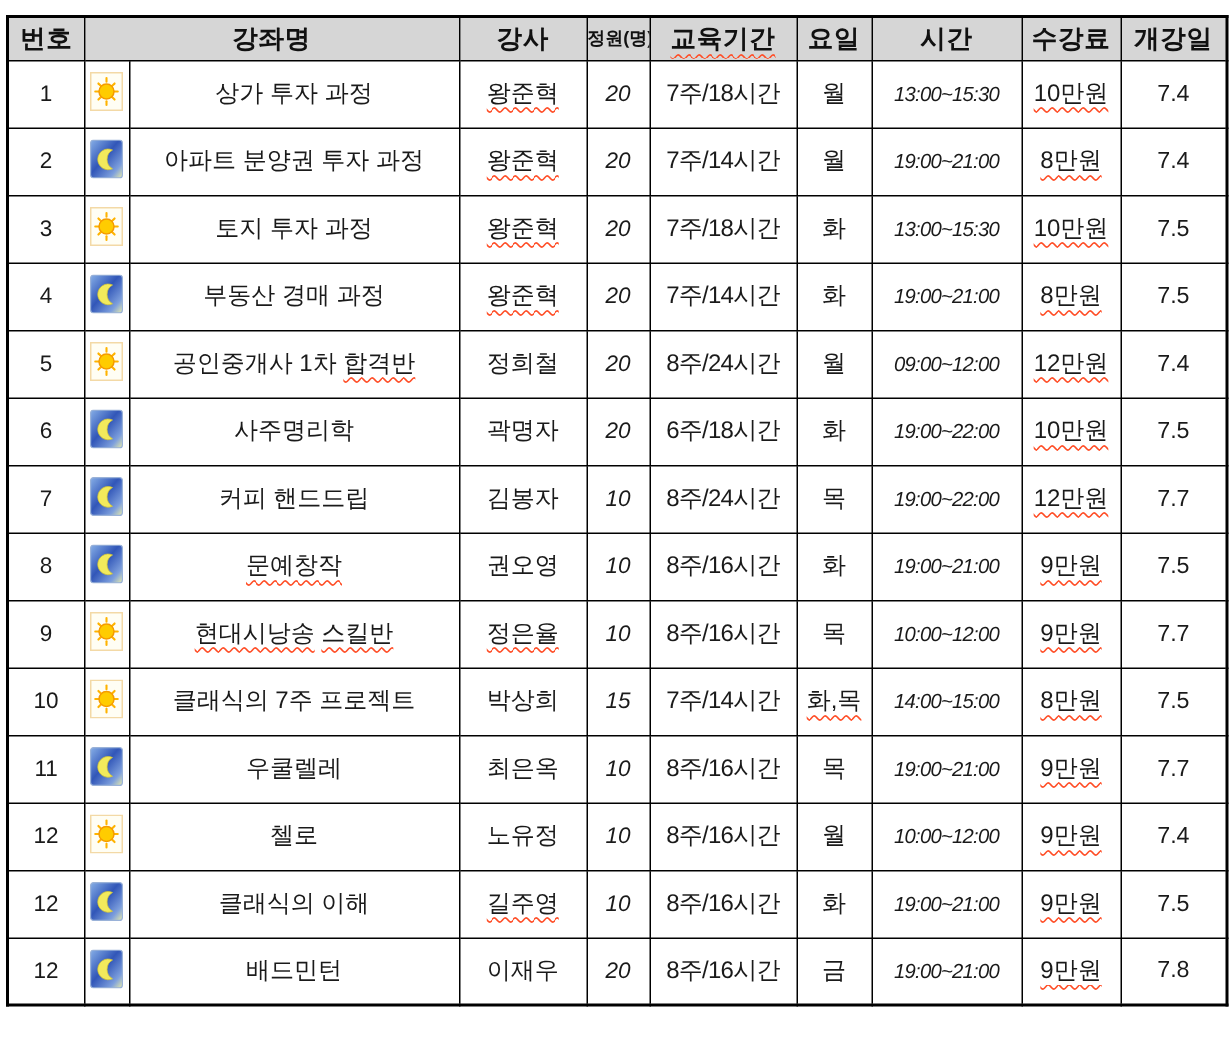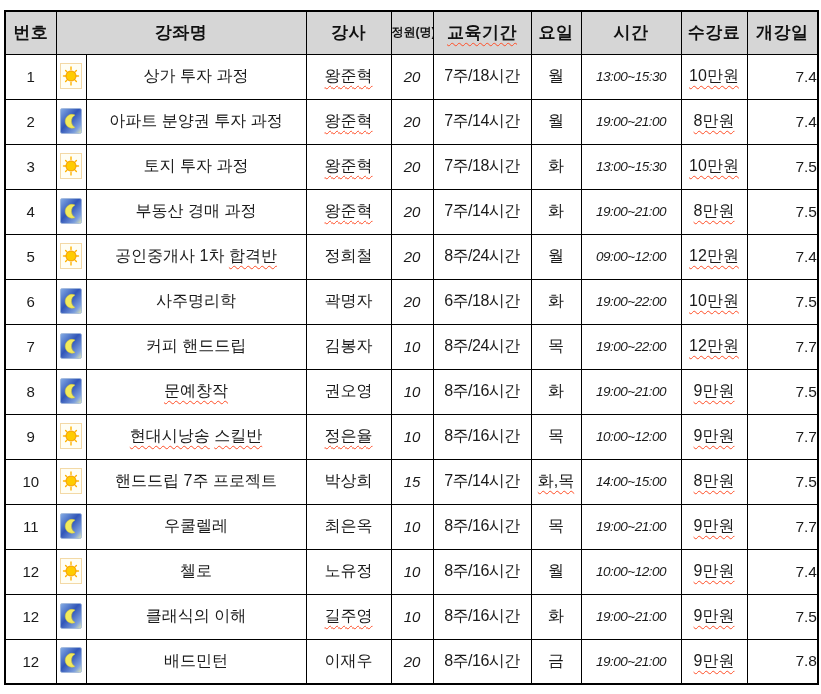--- a/index.html
+++ b/index.html
@@ -10,33 +10,33 @@
   }
   .doc-area{position:absolute;left:4px;top:10px;}
   table.course-table{
     border-collapse:collapse;table-layout:fixed;width:813px;
     border:2px solid #000;
   }
   .course-table th,.course-table td{
     border:1.5px solid #000;text-align:center;vertical-align:middle;
     padding:0;overflow:hidden;white-space:nowrap;
   }
-  .course-table thead tr{height:43px;}
+  .course-table thead tr{height:29px;}
   .course-table tbody tr{height:45px;}
   .course-table th{
     background:#d6d6d6;font-weight:700;font-size:17px;color:#111;
     letter-spacing:0.5px;
   }
   th.th-small{font-size:12px;letter-spacing:0;}
   td{font-size:16px;}
   td.c-no{font-size:15px;}
   td.c-capacity{font-size:15px;font-style:italic;}
   td.c-period{font-size:16px;letter-spacing:-0.5px;}
   td.c-time{font-size:13.5px;letter-spacing:-0.5px;font-style:italic;}
-  td.c-start{font-size:15.5px;text-align:right;}
+  td.c-start{font-size:15.5px;}
   td.c-icon{padding-top:2px;}
   .wavy{
     text-decoration-line:underline;
     text-decoration-style:wavy;
     text-decoration-color:#ff4d26;
     text-decoration-thickness:1px;
     text-underline-offset:4px;
     text-decoration-skip-ink:none;
   }
   .icon-box{display:inline-block;width:22px;height:26px;line-height:0;}
@@ -296,21 +296,21 @@
                   <line x1="11" y1="19.5" x2="11" y2="22"></line>
                   <line x1="3.5" y1="13" x2="6" y2="13"></line>
                   <line x1="16" y1="13" x2="18.5" y2="13"></line>
                   <line x1="5.6" y1="7.6" x2="7.5" y2="9.5"></line>
                   <line x1="14.5" y1="16.5" x2="16.4" y2="18.4"></line>
                   <line x1="5.6" y1="18.4" x2="7.5" y2="16.5"></line>
                   <line x1="14.5" y1="9.5" x2="16.4" y2="7.6"></line>
                 </g>
                 <circle cx="11" cy="13" r="5" fill="#ffcc00" stroke="#f59b00" stroke-width="1"></circle>
               </svg></span></td>
-          <td class="c-course"><span>핸드드립 7주 프로젝트</span></td>
+          <td class="c-course"><span>클래식의 7주 프로젝트</span></td>
           <td class="c-instructor"><span>박상희</span></td>
           <td class="c-capacity"><span>15</span></td>
           <td class="c-period"><span>7주/14시간</span></td>
           <td class="c-day"><span class="wavy">화,목</span></td>
           <td class="c-time"><span>14:00~15:00</span></td>
           <td class="c-fee"><span class="wavy">8만원</span></td>
           <td class="c-start"><span>7.5</span></td>
         </tr>
         <tr>
           <td class="c-no"><span>11</span></td>

